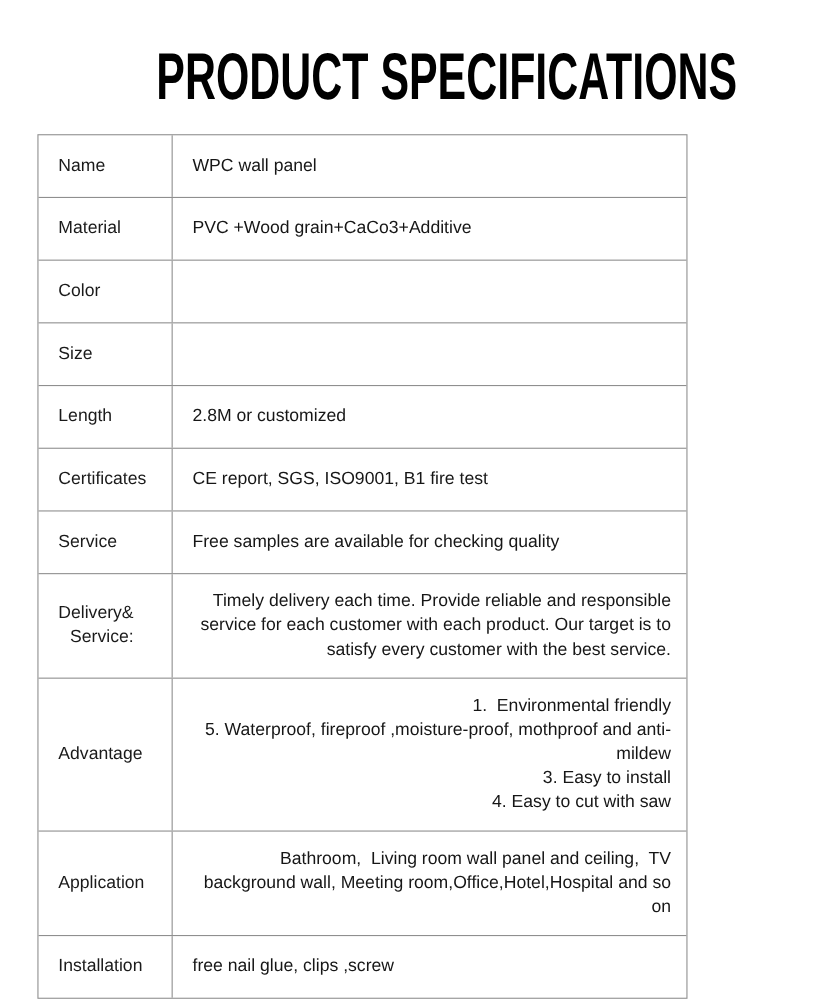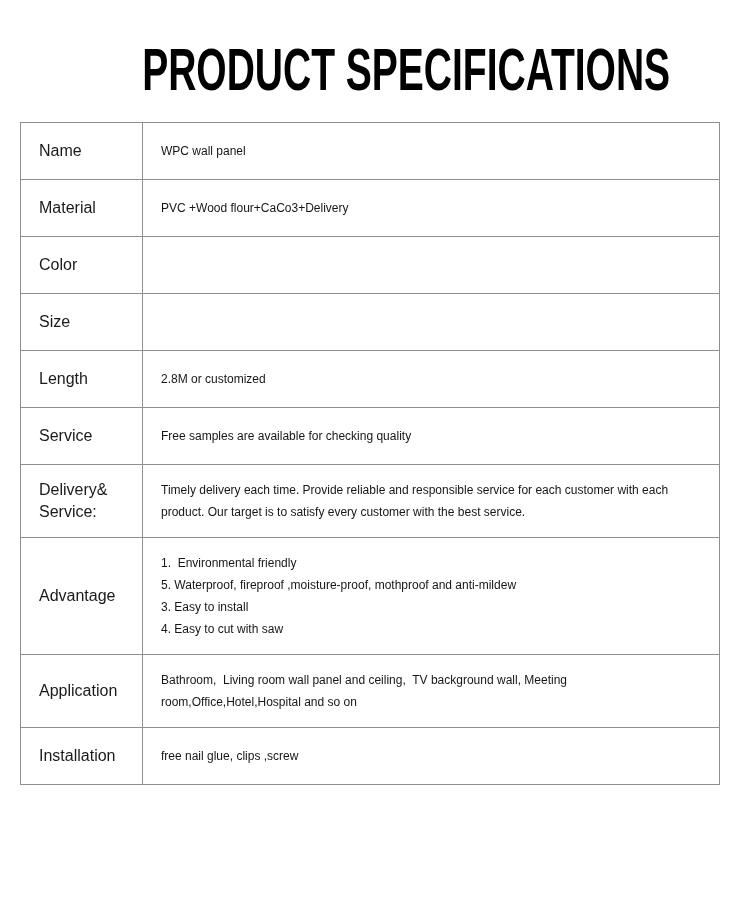--- a/index.html
+++ b/index.html
@@ -22,36 +22,37 @@
     font-weight: 700;
     font-size: 60px;
     line-height: 60px;
     color: #000000;
     white-space: nowrap;
     transform: scale(0.65, 1.0);
     transform-origin: center center;
     letter-spacing: 0px;
   }
   .spec-table {
-    margin: 22px 19px 0 20px;
-    width: 700px;
+    margin: 22px 19px 0 34px;
+    width: 591px;
     border: 1px solid #8f8f8f;
+    text-align: right;
   }
   .row {
     display: flex;
     align-items: stretch;
   }
   .row:not(:last-child) {
     border-bottom: 1px solid #8f8f8f;
   }
   .cell {
     display: flex;
     align-items: center;
     white-space: pre-wrap;
-    font-size: 12px;
+    font-size: 16px;
     line-height: 22px;
     min-height: 56px;
   }
   .cell.label {
     width: 122px;
     flex: 0 0 122px;
     border-right: 1px solid #8f8f8f;
     padding: 14px 6px 14px 18px;
     font-size: 16px;
     color: #1a1a1a;
@@ -71,36 +72,40 @@
 
 <div class="spec-table">
 
   <div class="row">
     <div class="cell label">Name</div>
     <div class="cell value">WPC wall panel</div>
   </div>
 
   <div class="row">
     <div class="cell label">Material</div>
-    <div class="cell value">PVC +Wood flour+CaCo3+Delivery</div>
+    <div class="cell value">PVC +Wood grain+CaCo3+Additive</div>
   </div>
 
   <div class="row">
     <div class="cell label">Color</div>
   </div>
 
   <div class="row">
     <div class="cell label">Size</div>
   </div>
 
   <div class="row">
     <div class="cell label">Length</div>
     <div class="cell value">2.8M or customized</div>
   </div>
 
+  <div class="row">
+    <div class="cell label">Certificates</div>
+    <div class="cell value">CE report, SGS, ISO9001, B1 fire test</div>
+  </div>
 
   <div class="row">
     <div class="cell label">Service</div>
     <div class="cell value">Free samples are available for checking quality</div>
   </div>
 
   <div class="row">
     <div class="cell label">Delivery&amp;
 Service:</div>
     <div class="cell value">Timely delivery each time. Provide reliable and responsible service for each customer with each product. Our target is to satisfy every customer with the best service.</div>

